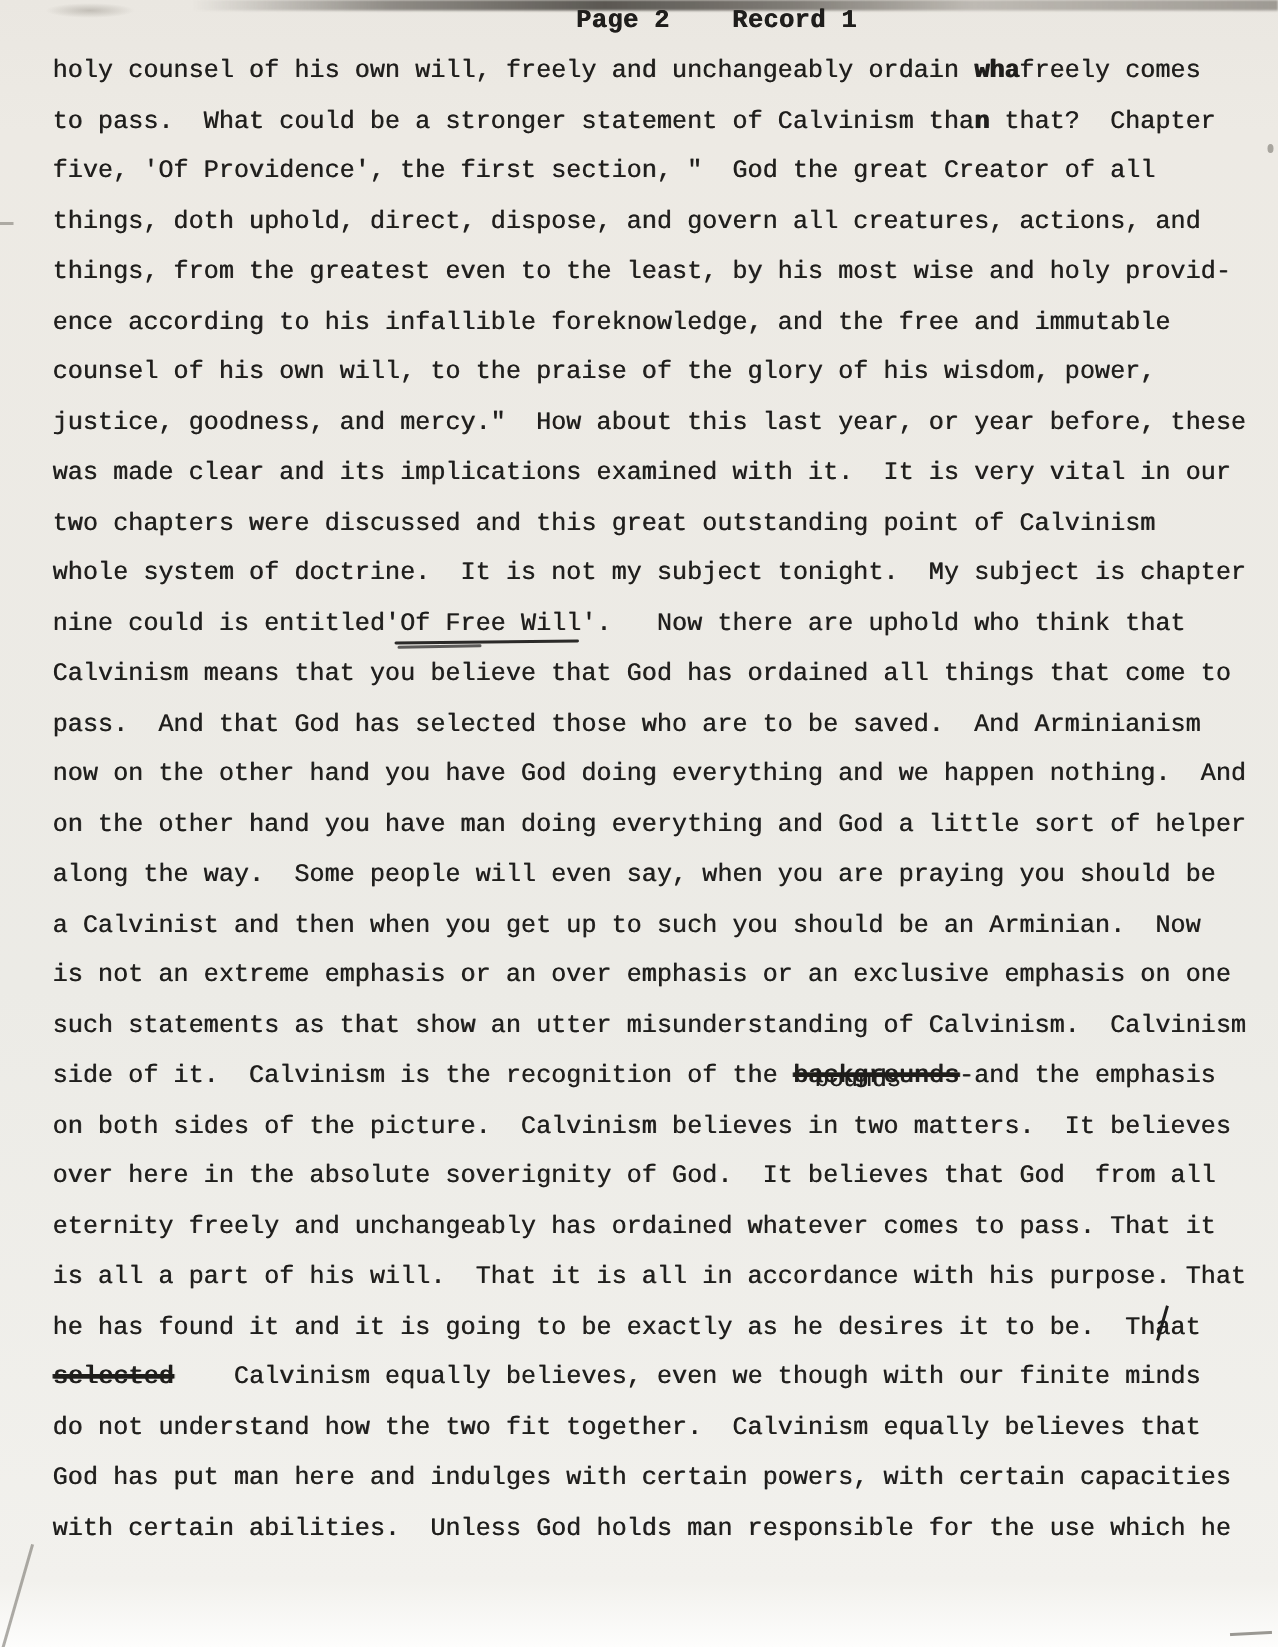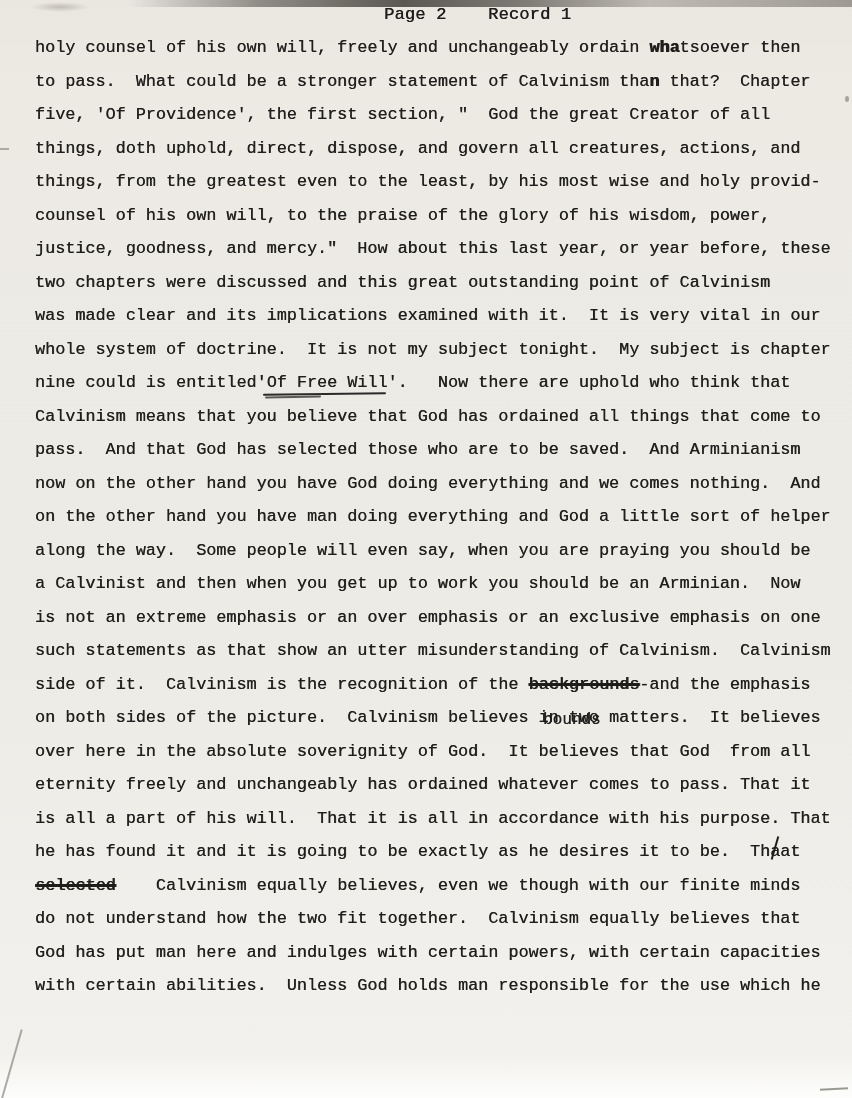--- a/index.html
+++ b/index.html
@@ -9,21 +9,21 @@
     font-family:"Liberation Mono",monospace;
     color:var(--ink,#1f1e1c);
     position:relative;
   }
   .page{
     position:absolute;inset:0;
     background:linear-gradient(180deg,#eae7e1 0%,#edeae4 8%,#ecebe6 60%,#f2f1ed 96%,#fdfdfc 100%);
   }
   .header{
     position:absolute;left:384px;top:5px;
-    font-size:17px;font-weight:normal;
+    font-size:17px;font-weight:bold;
     white-space:pre;letter-spacing:.2px;
     text-shadow:.4px 0 0 currentColor;
   }
   .body-text{
     position:absolute;left:35px;top:0;right:8px;
     padding-top:31px;
     font-size:16.8px;line-height:33.5px;
     text-shadow:.35px 0 0 rgba(25,24,22,.8);
   }
   .line{white-space:pre;}
@@ -86,37 +86,38 @@
 </head>
 <body style="--paper: #ece9e3; --ink: #1f1e1c;">
 
 <div class="page">
   <div class="smudge-top"></div>
   <div class="smudge-top-left"></div>
 
   <div class="header">Page 2    Record 1</div>
 
   <div class="body-text">
-      <div class="line"><span>holy counsel of his own will, freely and unchangeably ordain </span><span class="seg-over">wha</span><span>tsoever then</span></div>
+      <div class="line"><span>holy counsel of his own will, freely and unchangeably ordain </span><span class="seg-over">wha</span><span>freely comes</span></div>
       <div class="line"><span>to pass.  What could be a stronger statement of Calvinism tha</span><span class="seg-over">n</span><span> that?  Chapter</span></div>
       <div class="line"><span>five, 'Of Providence', the first section, "  God the great Creator of all</span></div>
       <div class="line"><span>things, doth uphold, direct, dispose, and govern all creatures, actions, and</span></div>
       <div class="line"><span>things, from the greatest even to the least, by his most wise and holy provid-</span></div>
+      <div class="line"><span>ence according to his infallible foreknowledge, and the free and immutable</span></div>
       <div class="line"><span>counsel of his own will, to the praise of the glory of his wisdom, power,</span></div>
       <div class="line"><span>justice, goodness, and mercy."  How about this last year, or year before, these</span></div>
+      <div class="line"><span>was made clear and its implications examined with it.  It is very vital in our</span></div>
       <div class="line"><span>two chapters were discussed and this great outstanding point of Calvinism</span></div>
-      <div class="line"><span>was made clear and its implications examined with it.  It is very vital in our</span></div>
       <div class="line"><span>whole system of doctrine.  It is not my subject tonight.  My subject is chapter</span></div>
       <div class="line"><span>nine could is entitled'</span><span class="seg-underline">Of Free Will</span><span>'.   Now there are uphold who think that</span></div>
       <div class="line"><span>Calvinism means that you believe that God has ordained all things that come to</span></div>
       <div class="line"><span>pass.  And that God has selected those who are to be saved.  And Arminianism</span></div>
-      <div class="line"><span>now on the other hand you have God doing everything and we comes nothing.  And</span></div>
+      <div class="line"><span>now on the other hand you have God doing everything and we happen nothing.  And</span></div>
       <div class="line"><span>on the other hand you have man doing everything and God a little sort of helper</span></div>
       <div class="line"><span>along the way.  Some people will even say, when you are praying you should be</span></div>
-      <div class="line"><span>a Calvinist and then when you get up to work you should be an Arminian.  Now</span></div>
+      <div class="line"><span>a Calvinist and then when you get up to such you should be an Arminian.  Now</span></div>
       <div class="line"><span>is not an extreme emphasis or an over emphasis or an exclusive emphasis on one</span></div>
       <div class="line"><span>such statements as that show an utter misunderstanding of Calvinism.  Calvinism</span></div>
       <div class="line"><span>side of it.  Calvinism is the recognition of the </span><span class="seg-strike">backgrounds</span><span>-and the emphasis</span></div>
       <div class="line"><span>on both sides of the picture.  Calvinism believes in two matters.  It believes</span></div>
       <div class="line"><span>over here in the absolute soverignity of God.  It believes that God  from all</span></div>
       <div class="line"><span>eternity freely and unchangeably has ordained whatever comes to pass. That it</span></div>
       <div class="line"><span>is all a part of his will.  That it is all in accordance with his purpose. That</span></div>
       <div class="line"><span>he has found it and it is going to be exactly as he desires it to be.  Th</span><span class="seg-slash">a</span><span>at</span></div>
       <div class="line"><span class="seg-strike">selected</span><span>    Calvinism equally believes, even we though with our finite minds</span></div>
       <div class="line"><span>do not understand how the two fit together.  Calvinism equally believes that</span></div>

